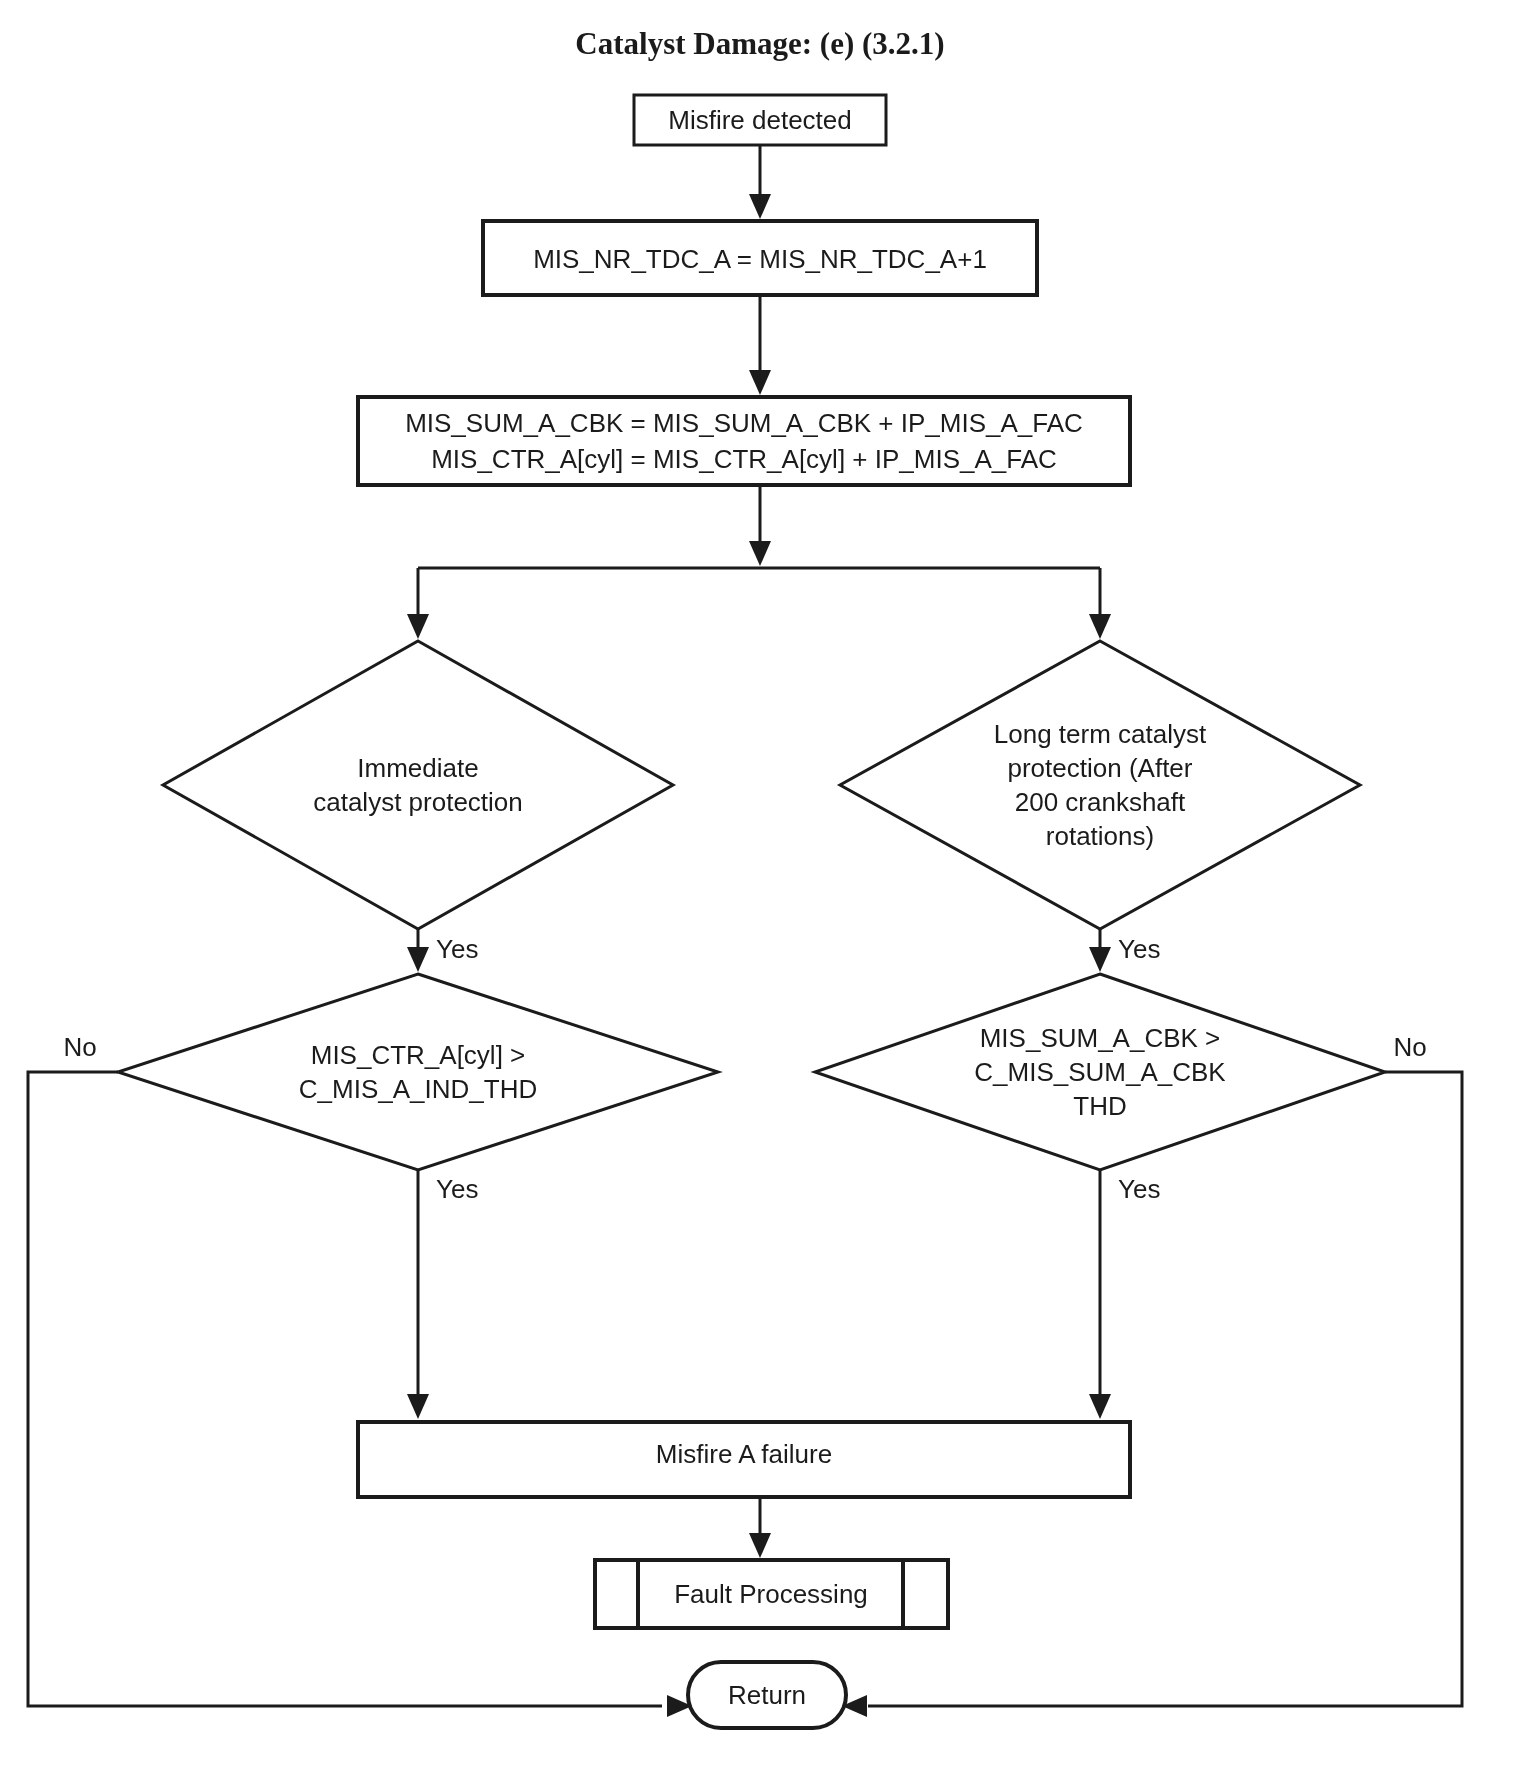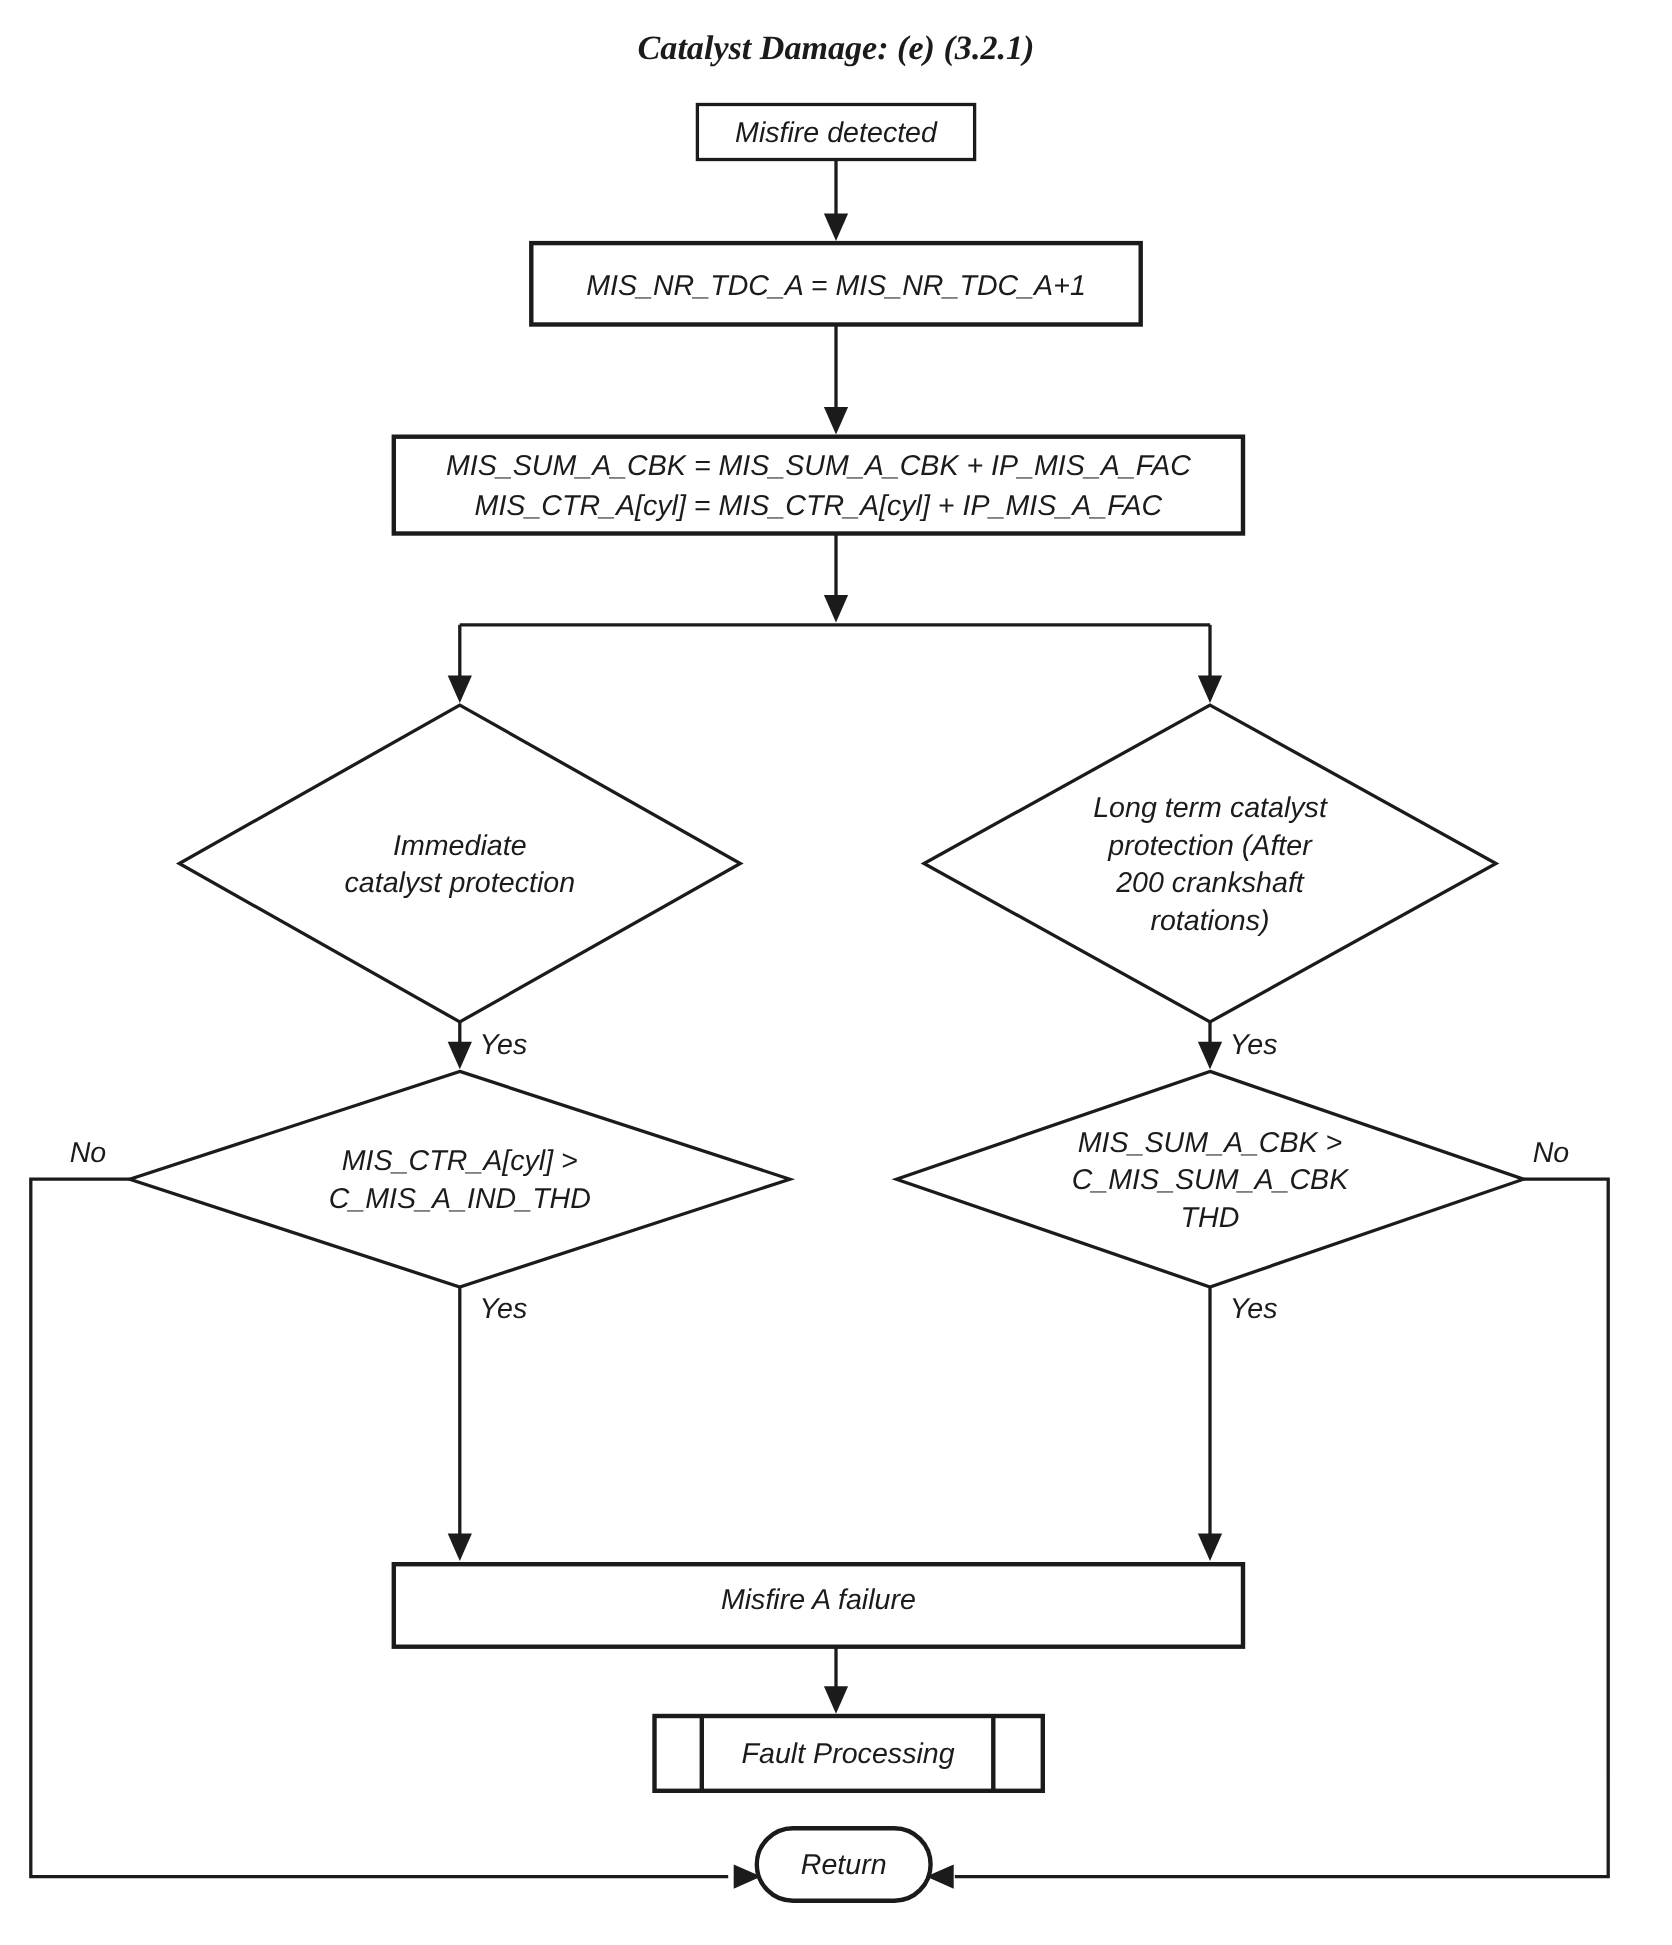--- a/index.html
+++ b/index.html
@@ -3,21 +3,20 @@
 <meta charset="utf-8">
 <style>
   :root { --ink: #1b1b1b; --bg: #ffffff; }
   html, body { margin: 0; padding: 0; background: var(--bg); }
   #canvas {
     position: relative;
     width: 1520px;
     height: 1768px;
     background: var(--bg);
     font-family: "Liberation Sans", sans-serif;
-    font-style: italic;
   }
   svg { display: block; }
   .shape { stroke: var(--ink); fill: none; }
   .sw3 { stroke-width: 3; }
   .sw4 { stroke-width: 4; }
   .edge { stroke: var(--ink); stroke-width: 3; fill: none; }
   .head { fill: var(--ink); stroke: none; }
   .t {
     font-family: "Liberation Sans", sans-serif;
     font-size: 26px;

